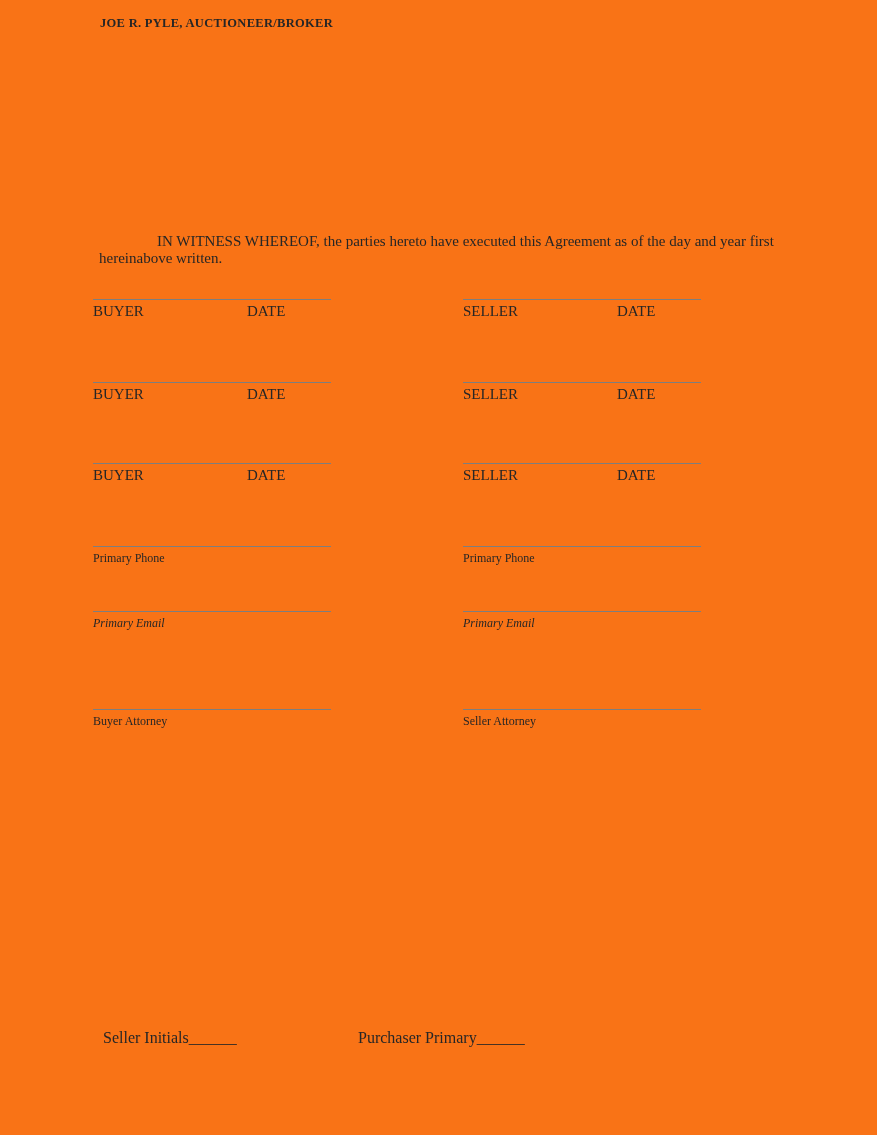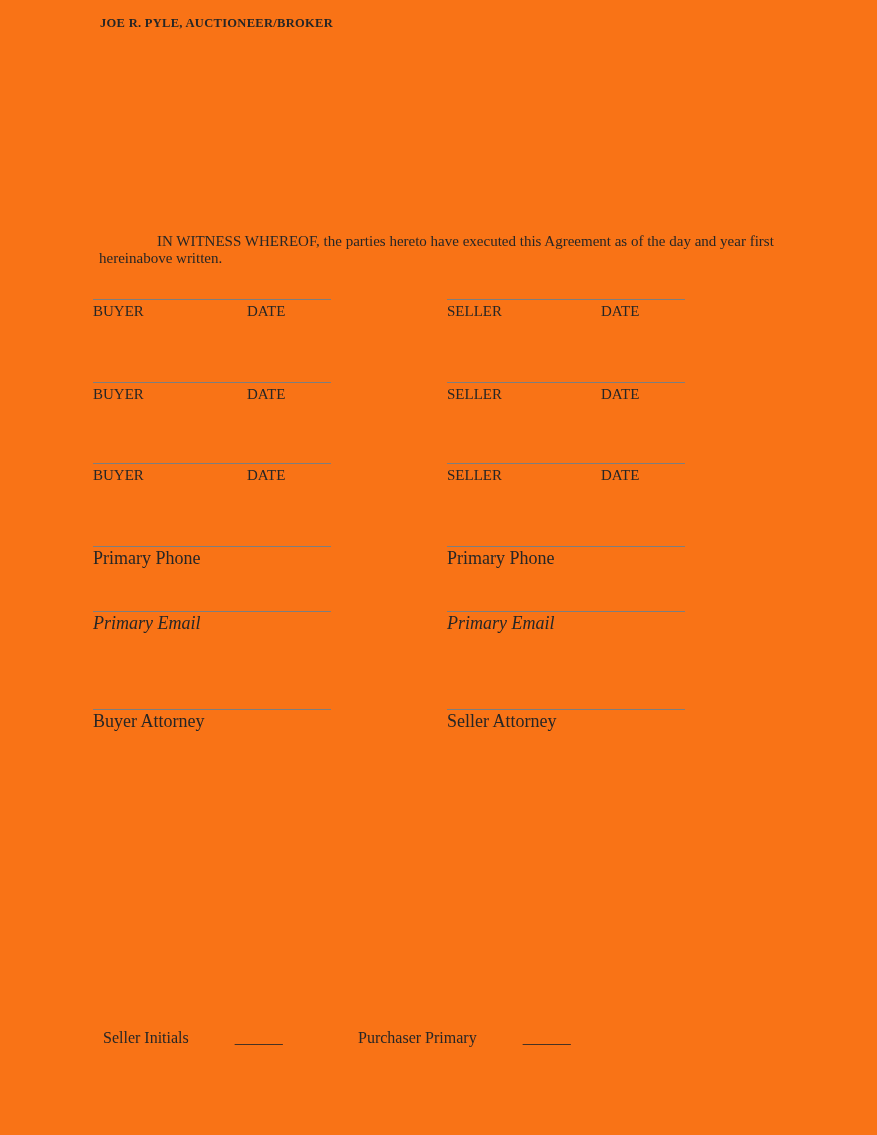--- a/index.html
+++ b/index.html
@@ -50,37 +50,36 @@
     white-space: nowrap;
   }
   .labels .date-label {
     position: absolute;
     left: 154px;
     top: 3px;
     font-family: Liberation Serif, serif;
   }
   .contact-label {
     padding-top: 3px;
-    font-size: 18px;
+    font-size: 12px;
     line-height: 17px;
     white-space: nowrap;
   }
   .initials {
     position: absolute;
     top: 1029px;
     font-size: 16px;
     line-height: 18px;
     white-space: nowrap;
   }
   .initials .blank {
     letter-spacing: 0;
-    margin-left: 46px;
   }
   .col-left  { left: 93px; }
-  .col-right { left: 447px; }
+  .col-right { left: 463px; }
   .row-sig1 { top: 264px; }
   .row-sig2 { top: 347px; }
   .row-sig3 { top: 428px; }
   .row-phone { top: 511px; }
   .row-email { top: 576px; font-style: italic; }
   .row-attorney { top: 674px; }
 </style>
 </head>
 <body>
 

